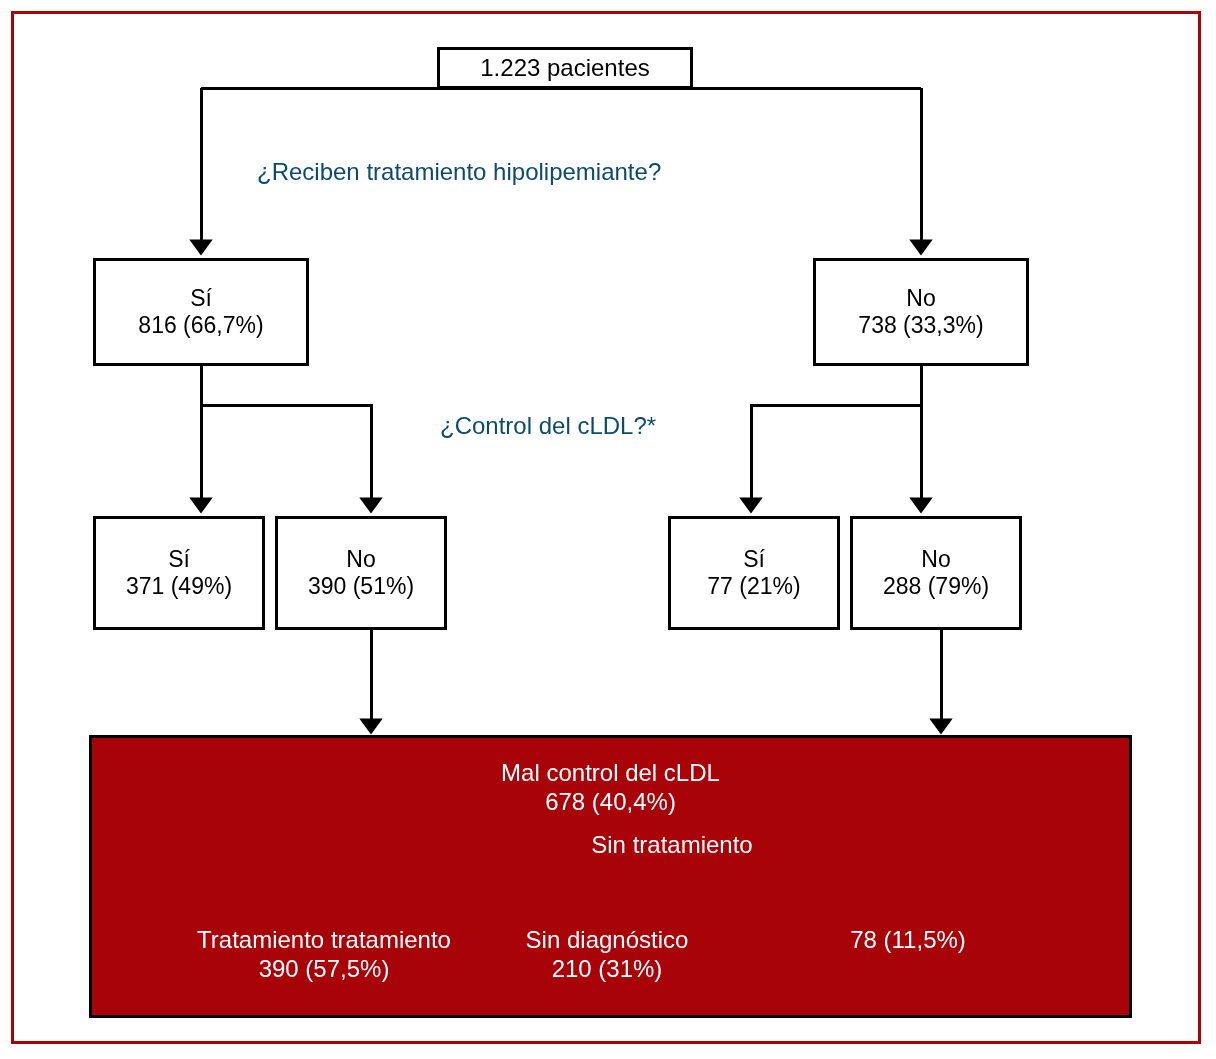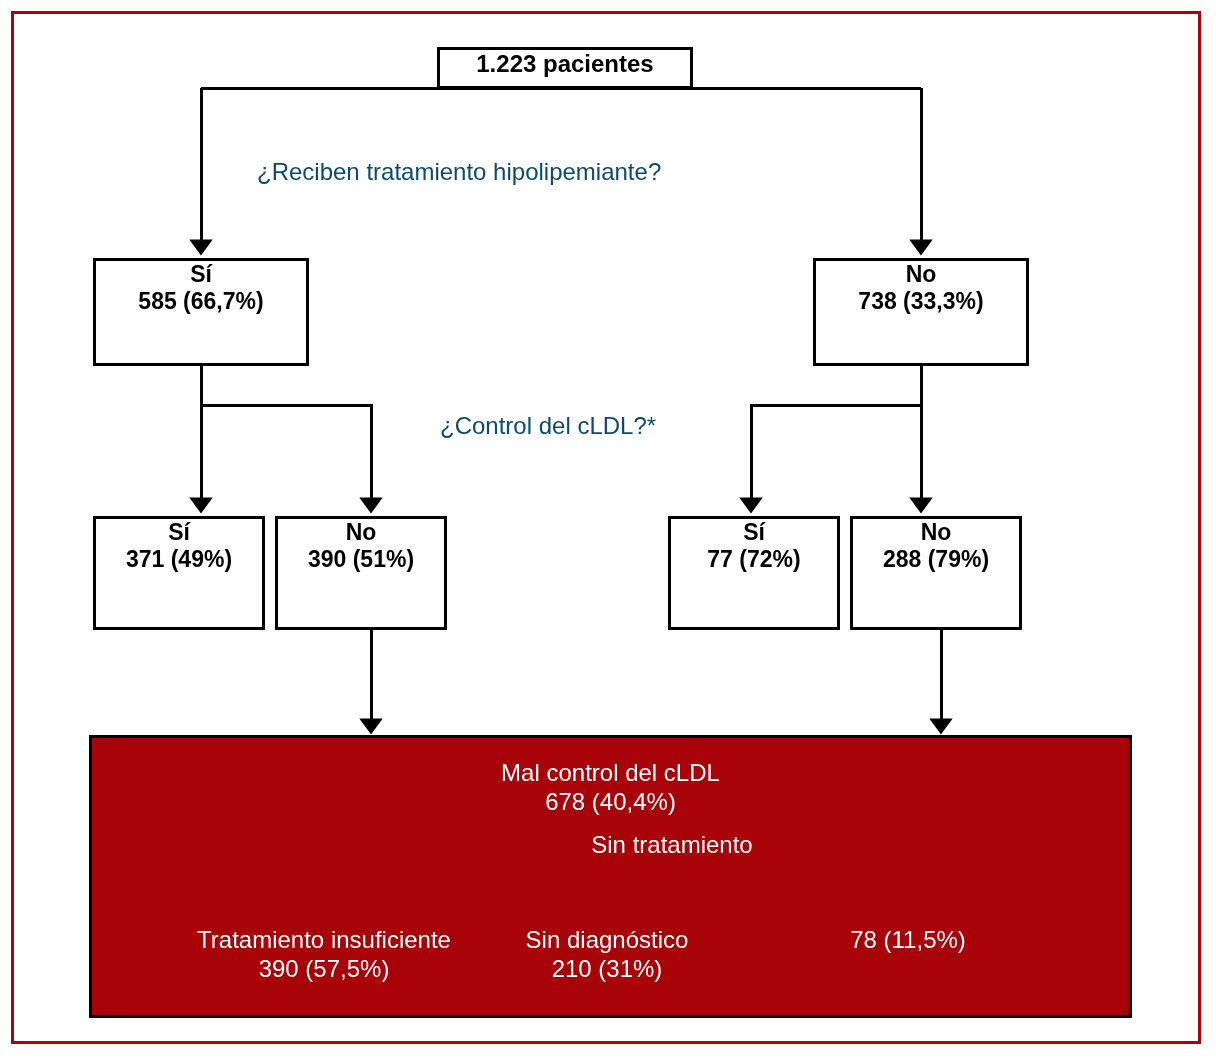--- a/index.html
+++ b/index.html
@@ -36,24 +36,24 @@
     height: 1059px;
   }
   .node {
     position: absolute;
     box-sizing: border-box;
     border: 3px solid #000000;
     background: #ffffff;
     display: flex;
     flex-direction: column;
     align-items: center;
+    justify-content: center;
     color: #000000;
     line-height: 1.18;
     text-align: center;
-    font-weight: bold;
   }
   .node .ln { display: block; white-space: nowrap; }
 
   #node-root {
     left: 437px; top: 47px; width: 256px; height: 42px;
     font-size: 24px;
   }
   #node-treat-yes { left: 93px; top: 258px; width: 216px; height: 108px; font-size: 23px; }
   #node-treat-no  { left: 813px; top: 258px; width: 216px; height: 108px; font-size: 23px; }
 
@@ -140,55 +140,55 @@
 
   <div class="node" id="node-root">
     <span class="ln">1.223 pacientes</span>
   </div>
 
   <div class="q-label" id="q-treatment">¿Reciben tratamiento hipolipemiante?</div>
   <div class="q-label" id="q-control">¿Control del cLDL?*</div>
 
   <div class="node" id="node-treat-yes">
     <span class="ln">Sí</span>
-    <span class="ln">585 (66,7%)</span>
+    <span class="ln">816 (66,7%)</span>
   </div>
   <div class="node" id="node-treat-no">
     <span class="ln">No</span>
     <span class="ln">738 (33,3%)</span>
   </div>
 
   <div class="node" id="node-ctrl-l-yes">
     <span class="ln">Sí</span>
     <span class="ln">371 (49%)</span>
   </div>
   <div class="node" id="node-ctrl-l-no">
     <span class="ln">No</span>
     <span class="ln">390 (51%)</span>
   </div>
 
   <div class="node" id="node-ctrl-r-yes">
     <span class="ln">Sí</span>
-    <span class="ln">77 (72%)</span>
+    <span class="ln">77 (21%)</span>
   </div>
   <div class="node" id="node-ctrl-r-no">
     <span class="ln">No</span>
     <span class="ln">288 (79%)</span>
   </div>
 
   <div id="red-panel">
     <div class="red-text" id="red-title">
       <span class="ln">Mal control del cLDL</span>
       <span class="ln">678 (40,4%)</span>
     </div>
 
     <div class="red-text" id="red-subtitle">Sin tratamiento</div>
 
     <div class="red-text" id="red-col-1">
-      <span class="ln">Tratamiento insuficiente</span>
+      <span class="ln">Tratamiento tratamiento</span>
       <span class="ln">390 (57,5%)</span>
     </div>
 
     <div class="red-text" id="red-col-2">
       <span class="ln">Sin diagnóstico</span>
       <span class="ln">210 (31%)</span>
     </div>
 
     <div class="red-text" id="red-col-3">
       <span class="ln">78 (11,5%)</span>

